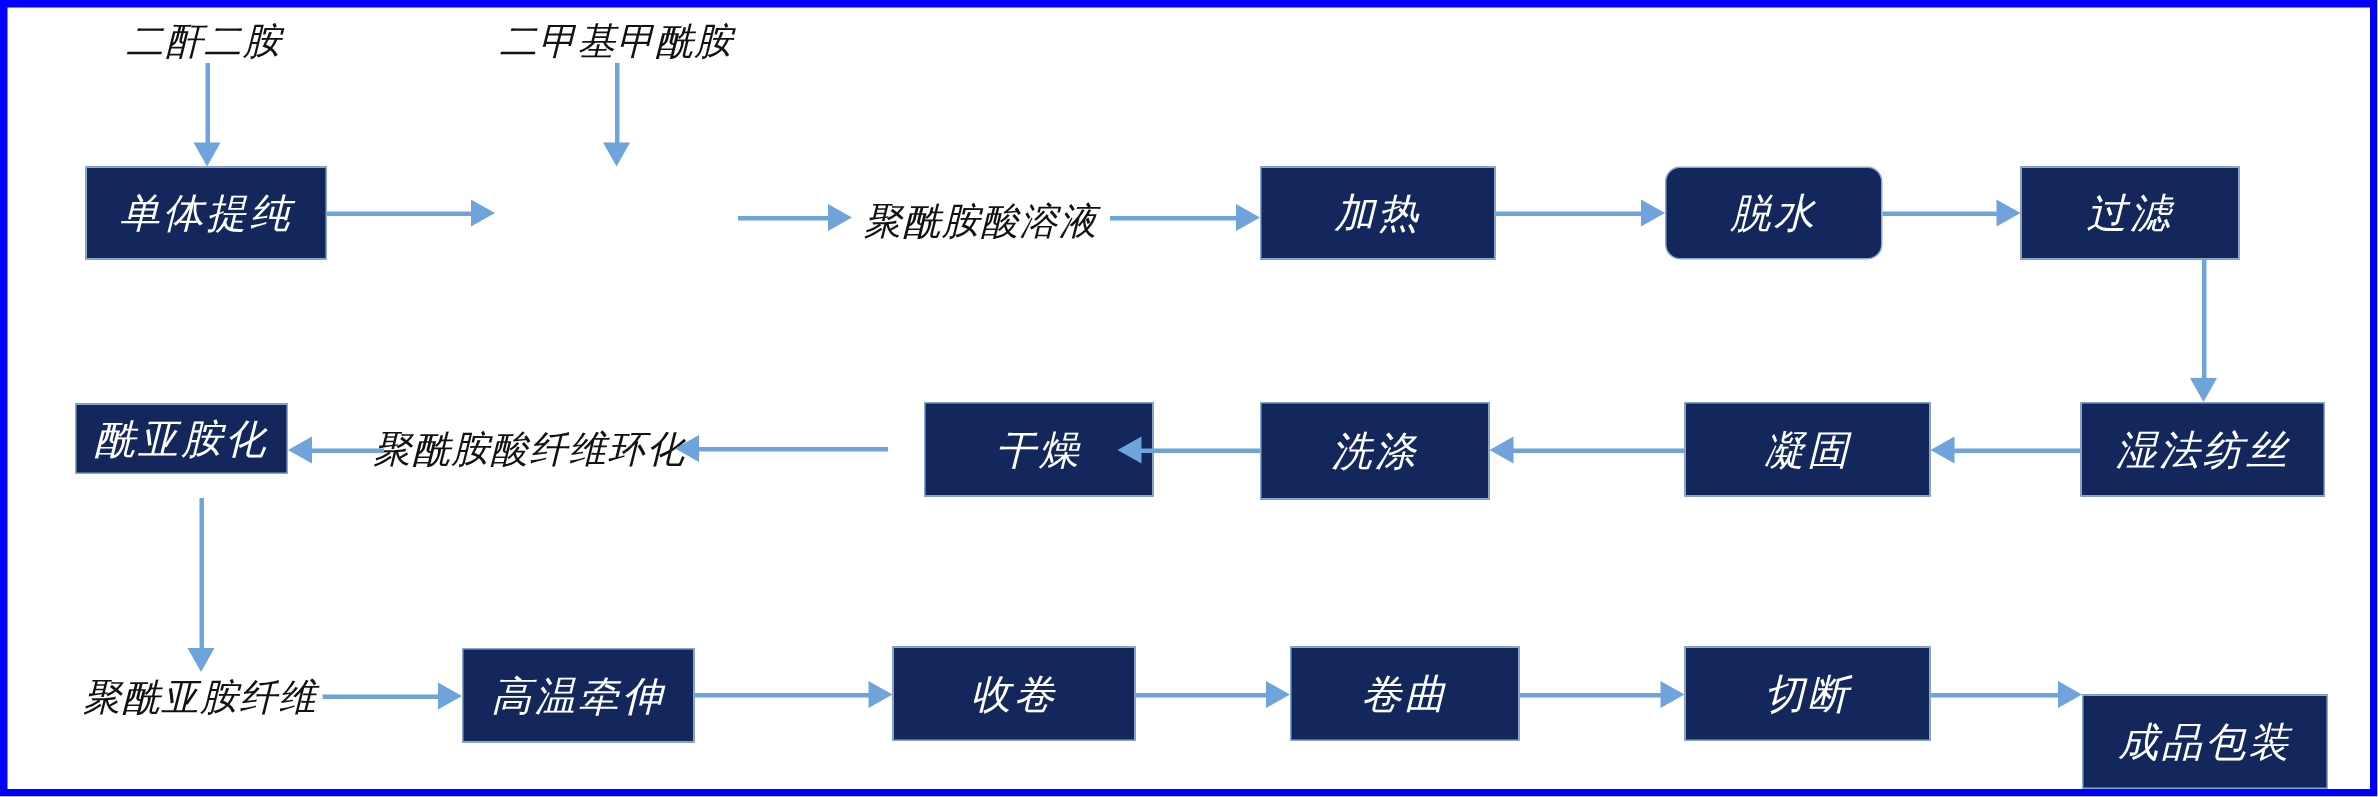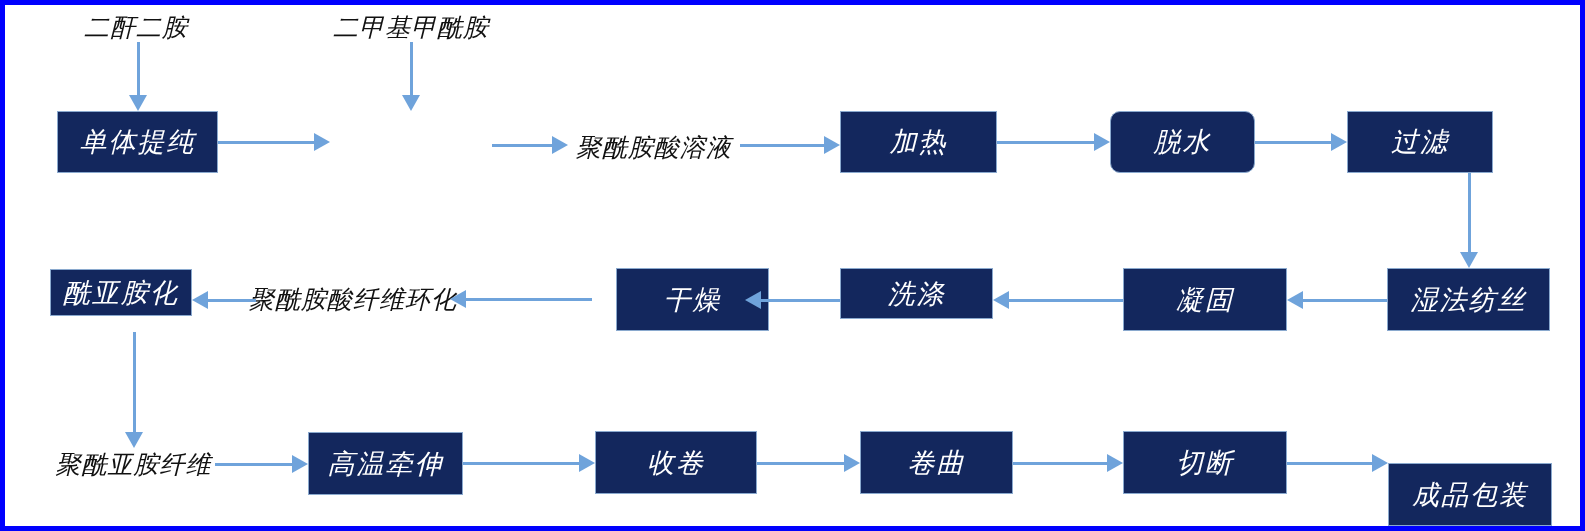--- a/index.html
+++ b/index.html
@@ -78,21 +78,21 @@
       <div class="node flabel" style="left: 80px; top: 12px; width: 112px; height: 30px;">二酐二胺</div>
       <div class="node flabel" style="left: 327px; top: 12px; width: 168px; height: 30px;">二甲基甲酰胺</div>
       <div class="node box" style="left: 57px; top: 111px; width: 161px; height: 62px;">单体提纯</div>
       <div class="node flabel" style="left: 568px; top: 131px; width: 172px; height: 32px;">聚酰胺酸溶液</div>
       <div class="node box" style="left: 840px; top: 111px; width: 157px; height: 62px;">加热</div>
       <div class="node box" style="left: 1110px; top: 111px; width: 145px; height: 62px; border-radius: 10px;">脱水</div>
       <div class="node box" style="left: 1347px; top: 111px; width: 146px; height: 62px;">过滤</div>
       <div class="node box" style="left: 50px; top: 269px; width: 142px; height: 47px; text-align: center;">酰亚胺化</div>
       <div class="node flabel" style="left: 256px; top: 283px; width: 194px; height: 32px;">聚酰胺酸纤维环化</div>
       <div class="node box" style="left: 592px; top: 268px; width: 153px; height: 63px; margin-left: 24px;">干燥</div>
-      <div class="node box" style="left: 840px; top: 268px; width: 153px; height: 51px;">洗涤</div>
+      <div class="node box" style="left: 840px; top: 268px; width: 153px; height: 65px;">洗涤</div>
       <div class="node box" style="left: 1123px; top: 268px; width: 164px; height: 63px;">凝固</div>
       <div class="node box" style="left: 1387px; top: 268px; width: 163px; height: 63px;">湿法纺丝</div>
       <div class="node flabel" style="left: 52px; top: 448px; width: 163px; height: 32px;">聚酰亚胺纤维</div>
       <div class="node box" style="left: 308px; top: 432px; width: 155px; height: 63px;">高温牵伸</div>
       <div class="node box" style="left: 595px; top: 431px; width: 162px; height: 63px;">收卷</div>
       <div class="node box" style="left: 860px; top: 431px; width: 153px; height: 63px;">卷曲</div>
       <div class="node box" style="left: 1123px; top: 431px; width: 164px; height: 63px;">切断</div>
       <div class="node box" style="left: 1388px; top: 431px; width: 164px; height: 63px; margin-top: 32px;">成品包装</div>
       <div class="edge-line" style="left: 137px; width: 3px; top: 42px; height: 55px;"></div>
       <div class="edge-head down" style="left: 129px; top: 95px;"></div>

